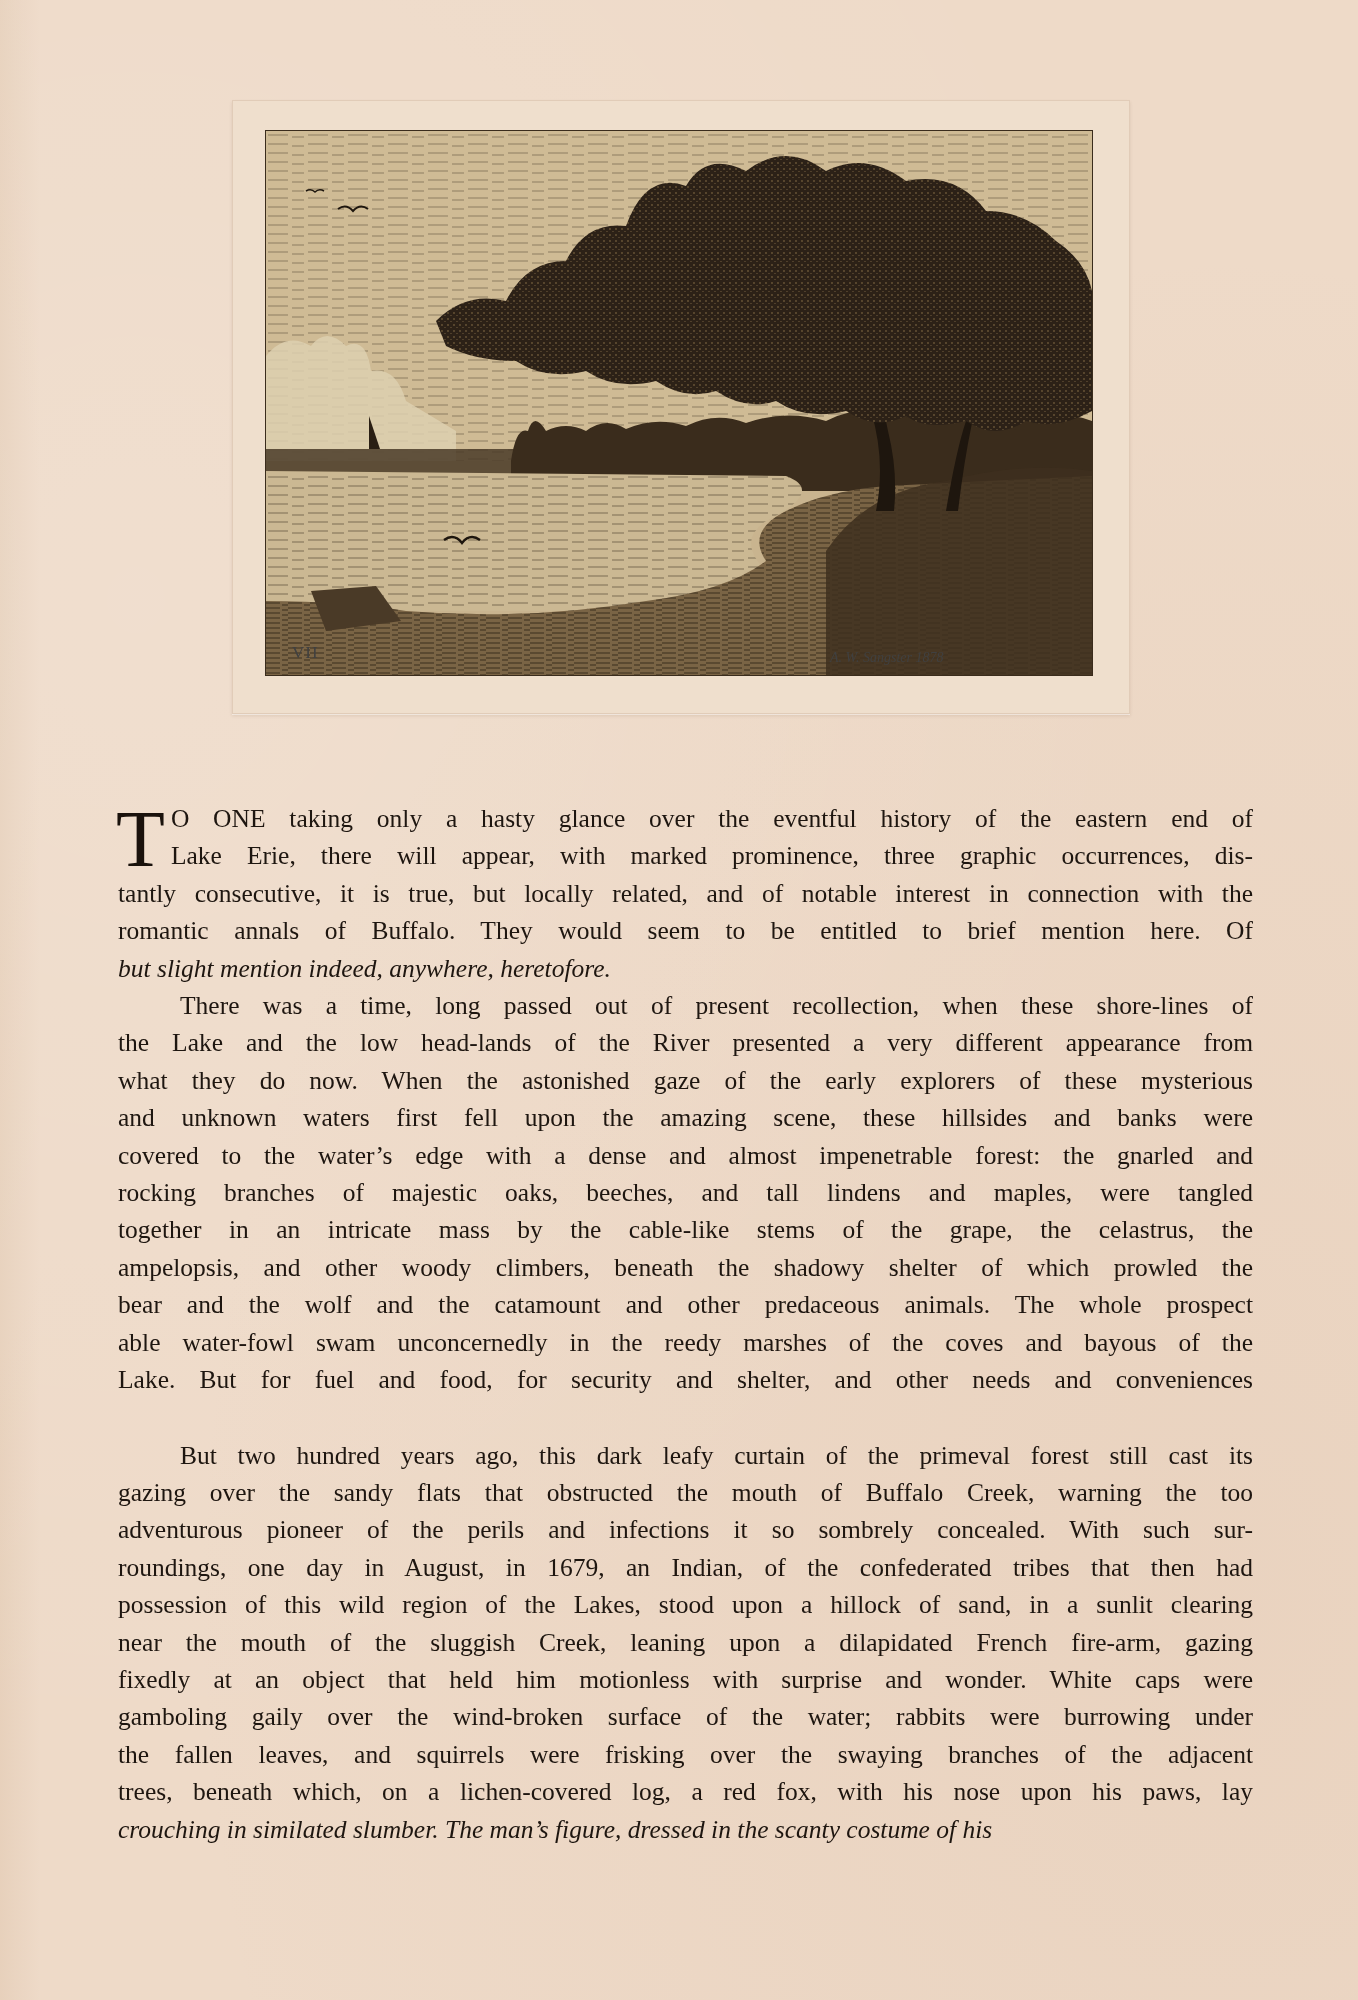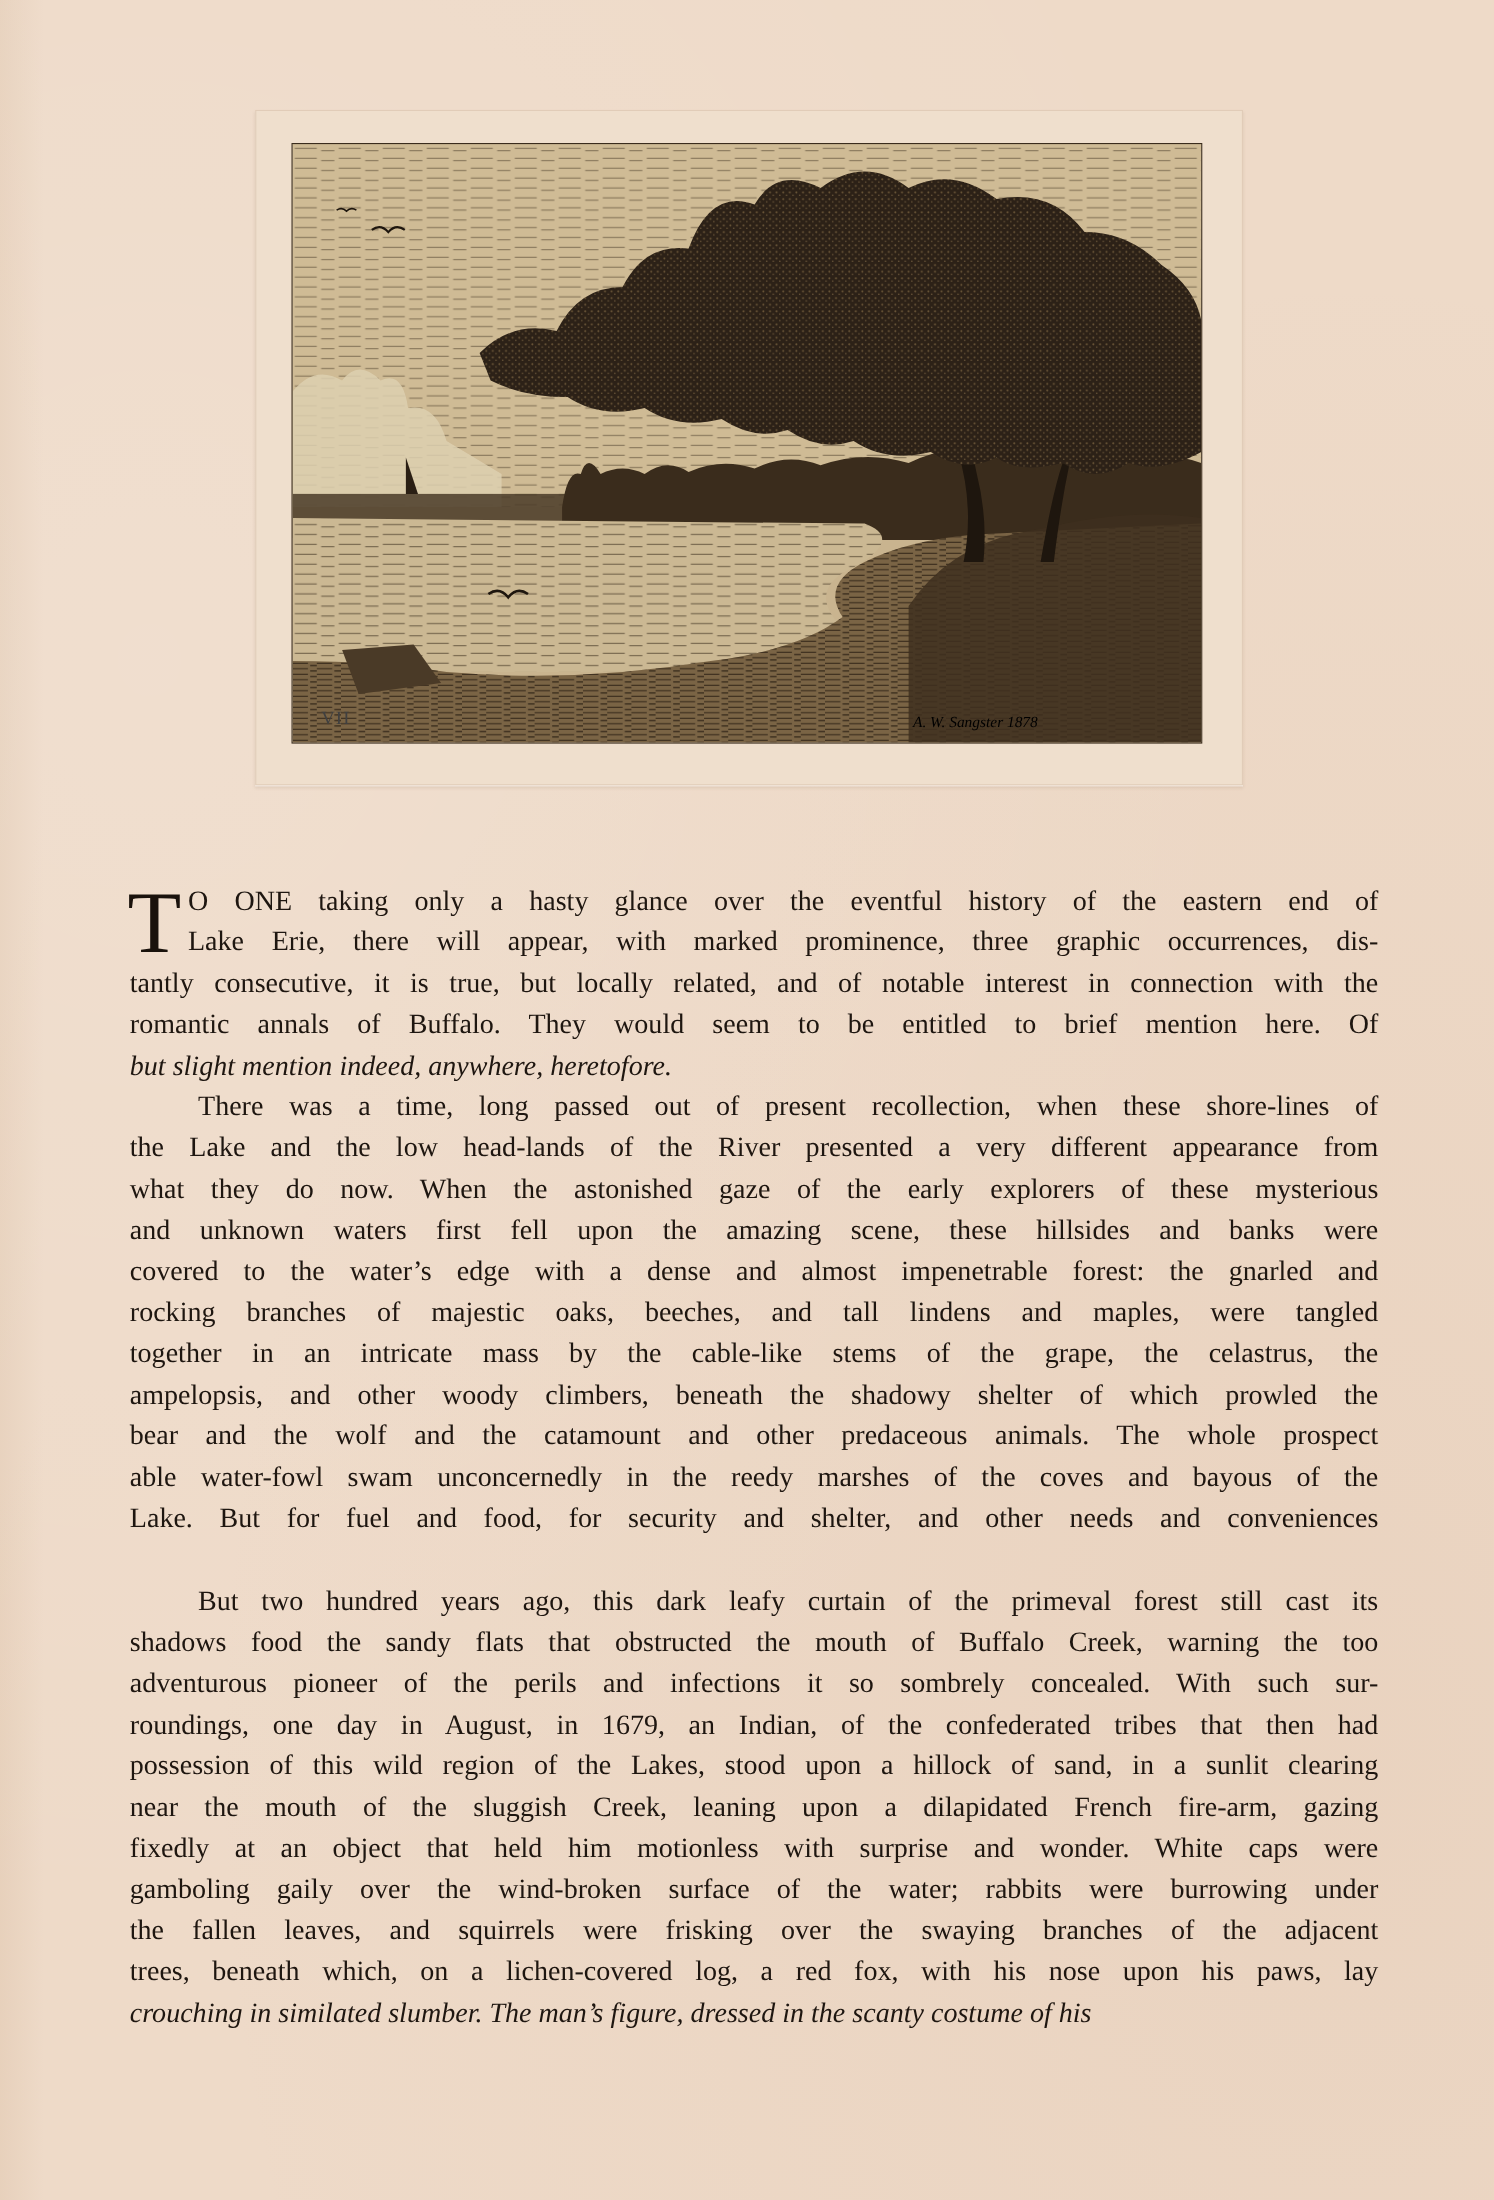--- a/index.html
+++ b/index.html
@@ -22,21 +22,21 @@
     position: absolute; left: 266px; top: 131px; width: 826px; height: 544px;
     background: #c9b48f;
     outline: 1px solid #3a2c1c;
   }
   .etching svg { width: 100%; height: 100%; display: block; }
   .plate-number {
     position: absolute; left: 292px; top: 643px; font-size: 17px; color: #404040;
     font-family: "Liberation Serif", serif; letter-spacing: 1px;
   }
   .signature {
-    position: absolute; left: 830px; top: 650px; font-size: 14px; color: #000000;
+    position: absolute; left: 830px; top: 650px; font-size: 14px; color: #404040;
     font-style: italic; font-family: "Liberation Serif", serif;
   }
   .text-block {
     position: absolute; left: 118px; top: 800px; width: 1135px;
     font-size: 25.5px; line-height: 37.4px;
     text-align: justify;
   }
   .para { margin: 0; }
   .line { display: block; text-align: justify; text-align-last: justify; white-space: nowrap; }
   .line.last { text-align-last: left; font-style: italic; }
@@ -119,21 +119,21 @@
       <span class="line">covered to the water’s edge with a dense and almost impenetrable forest: the gnarled and</span>
       <span class="line">rocking branches of majestic oaks, beeches, and tall lindens and maples, were tangled</span>
       <span class="line">together in an intricate mass by the cable-like stems of the grape, the celastrus, the</span>
       <span class="line">ampelopsis, and other woody climbers, beneath the shadowy shelter of which prowled the</span>
       <span class="line">bear and the wolf and the catamount and other predaceous animals. The whole prospect</span>
       <span class="line">able water-fowl swam unconcernedly in the reedy marshes of the coves and bayous of the</span>
       <span class="line">Lake. But for fuel and food, for security and shelter, and other needs and conveniences</span>
     </div>
   <div class="para" id="para-2">
       <span class="line" style="padding-left: 62px; margin-top: 38px;">But two hundred years ago, this dark leafy curtain of the primeval forest still cast its</span>
-      <span class="line">shadows food the sandy flats that obstructed the mouth of Buffalo Creek, warning the too</span>
+      <span class="line">gazing over the sandy flats that obstructed the mouth of Buffalo Creek, warning the too</span>
       <span class="line">adventurous pioneer of the perils and infections it so sombrely concealed. With such sur-</span>
       <span class="line">roundings, one day in August, in 1679, an Indian, of the confederated tribes that then had</span>
       <span class="line">possession of this wild region of the Lakes, stood upon a hillock of sand, in a sunlit clearing</span>
       <span class="line">near the mouth of the sluggish Creek, leaning upon a dilapidated French fire-arm, gazing</span>
       <span class="line">fixedly at an object that held him motionless with surprise and wonder. White caps were</span>
       <span class="line">gamboling gaily over the wind-broken surface of the water; rabbits were burrowing under</span>
       <span class="line">the fallen leaves, and squirrels were frisking over the swaying branches of the adjacent</span>
       <span class="line">trees, beneath which, on a lichen-covered log, a red fox, with his nose upon his paws, lay</span>
       <span class="line last">crouching in similated slumber. The man’s figure, dressed in the scanty costume of his</span>
     </div>

